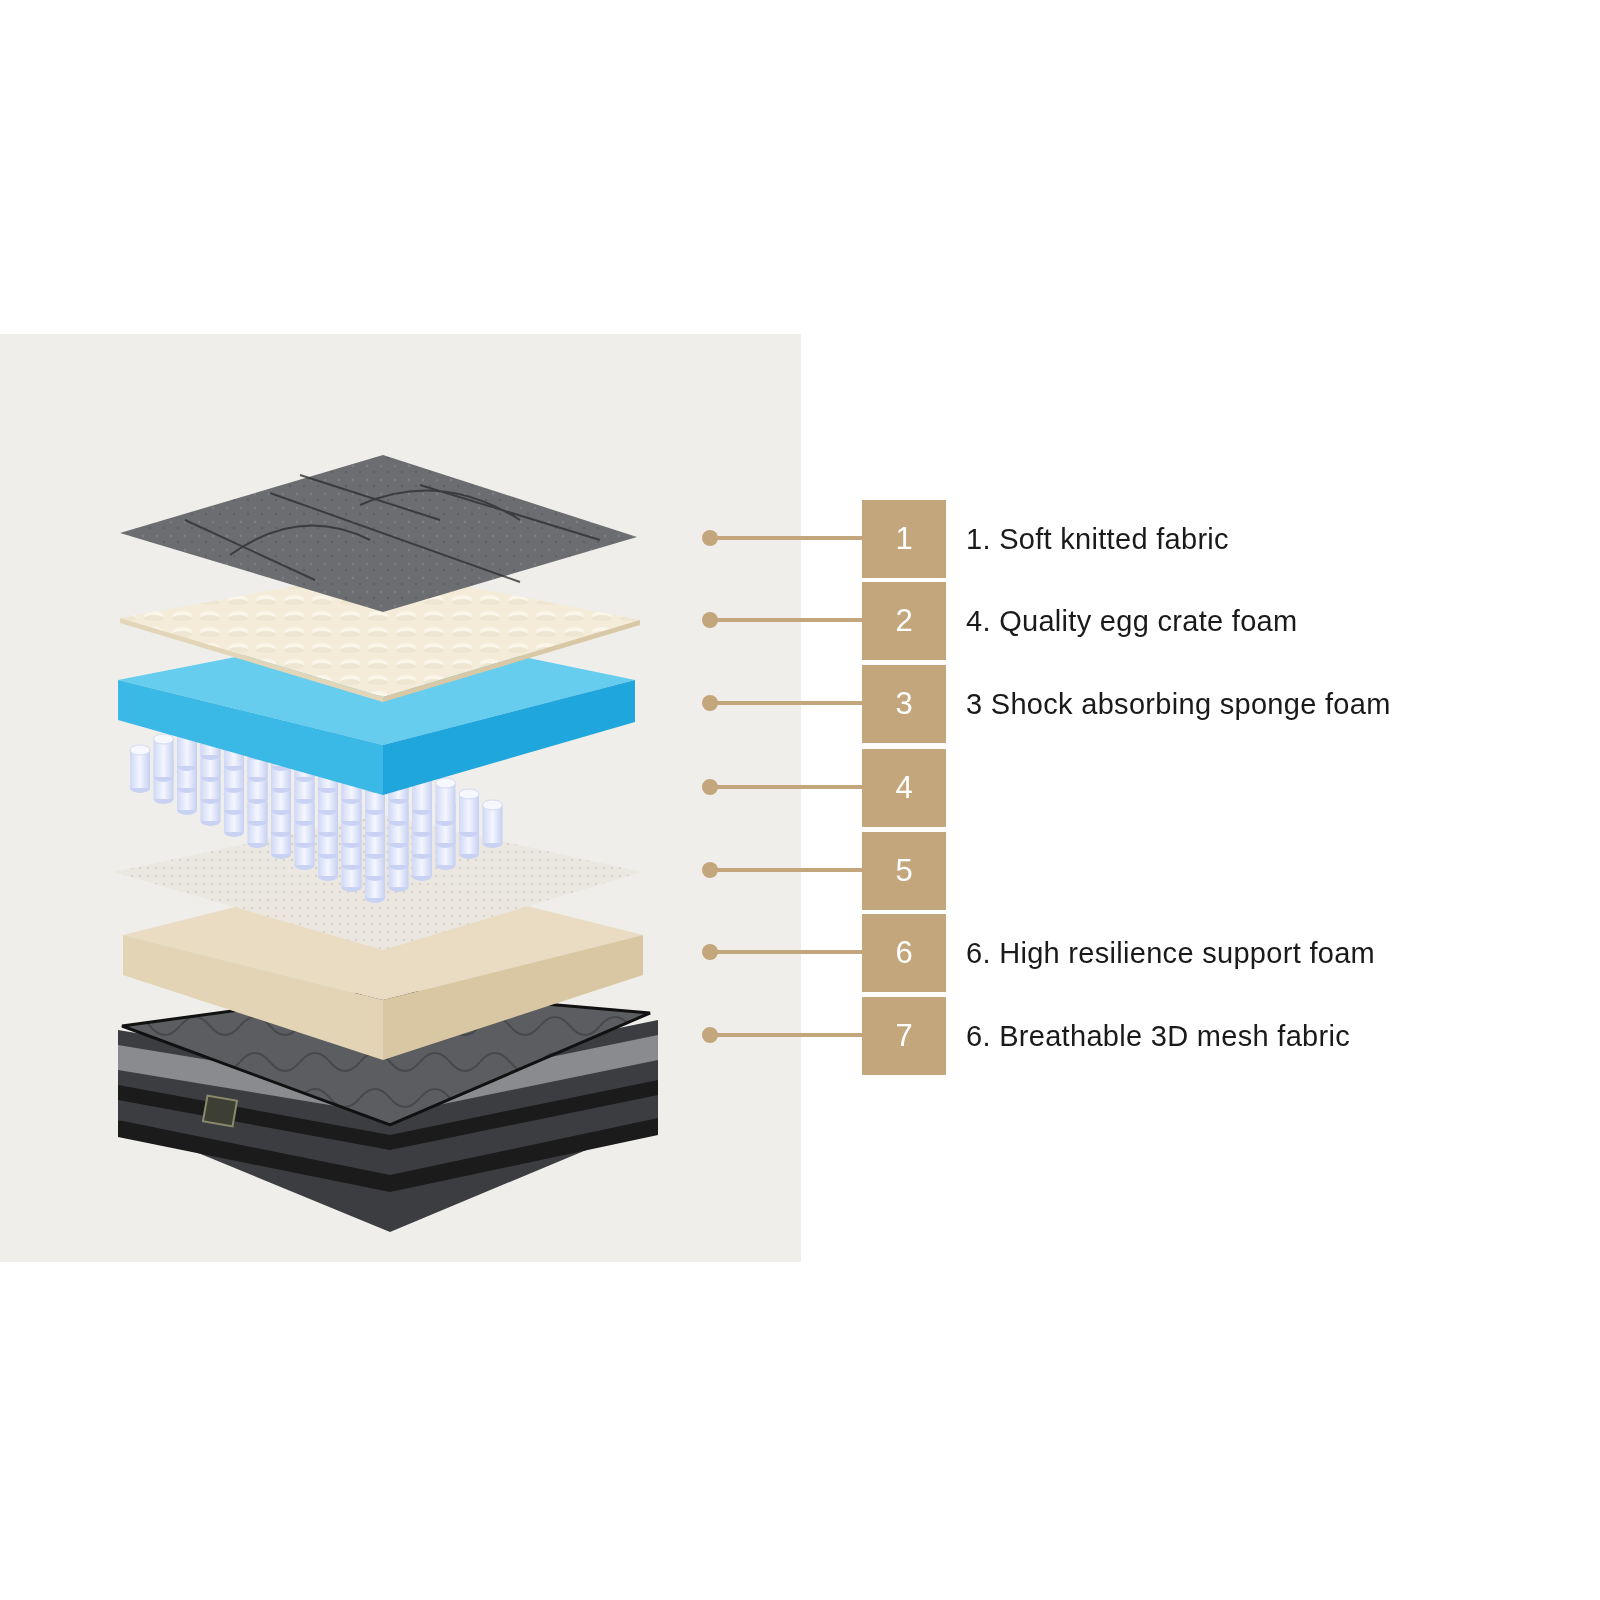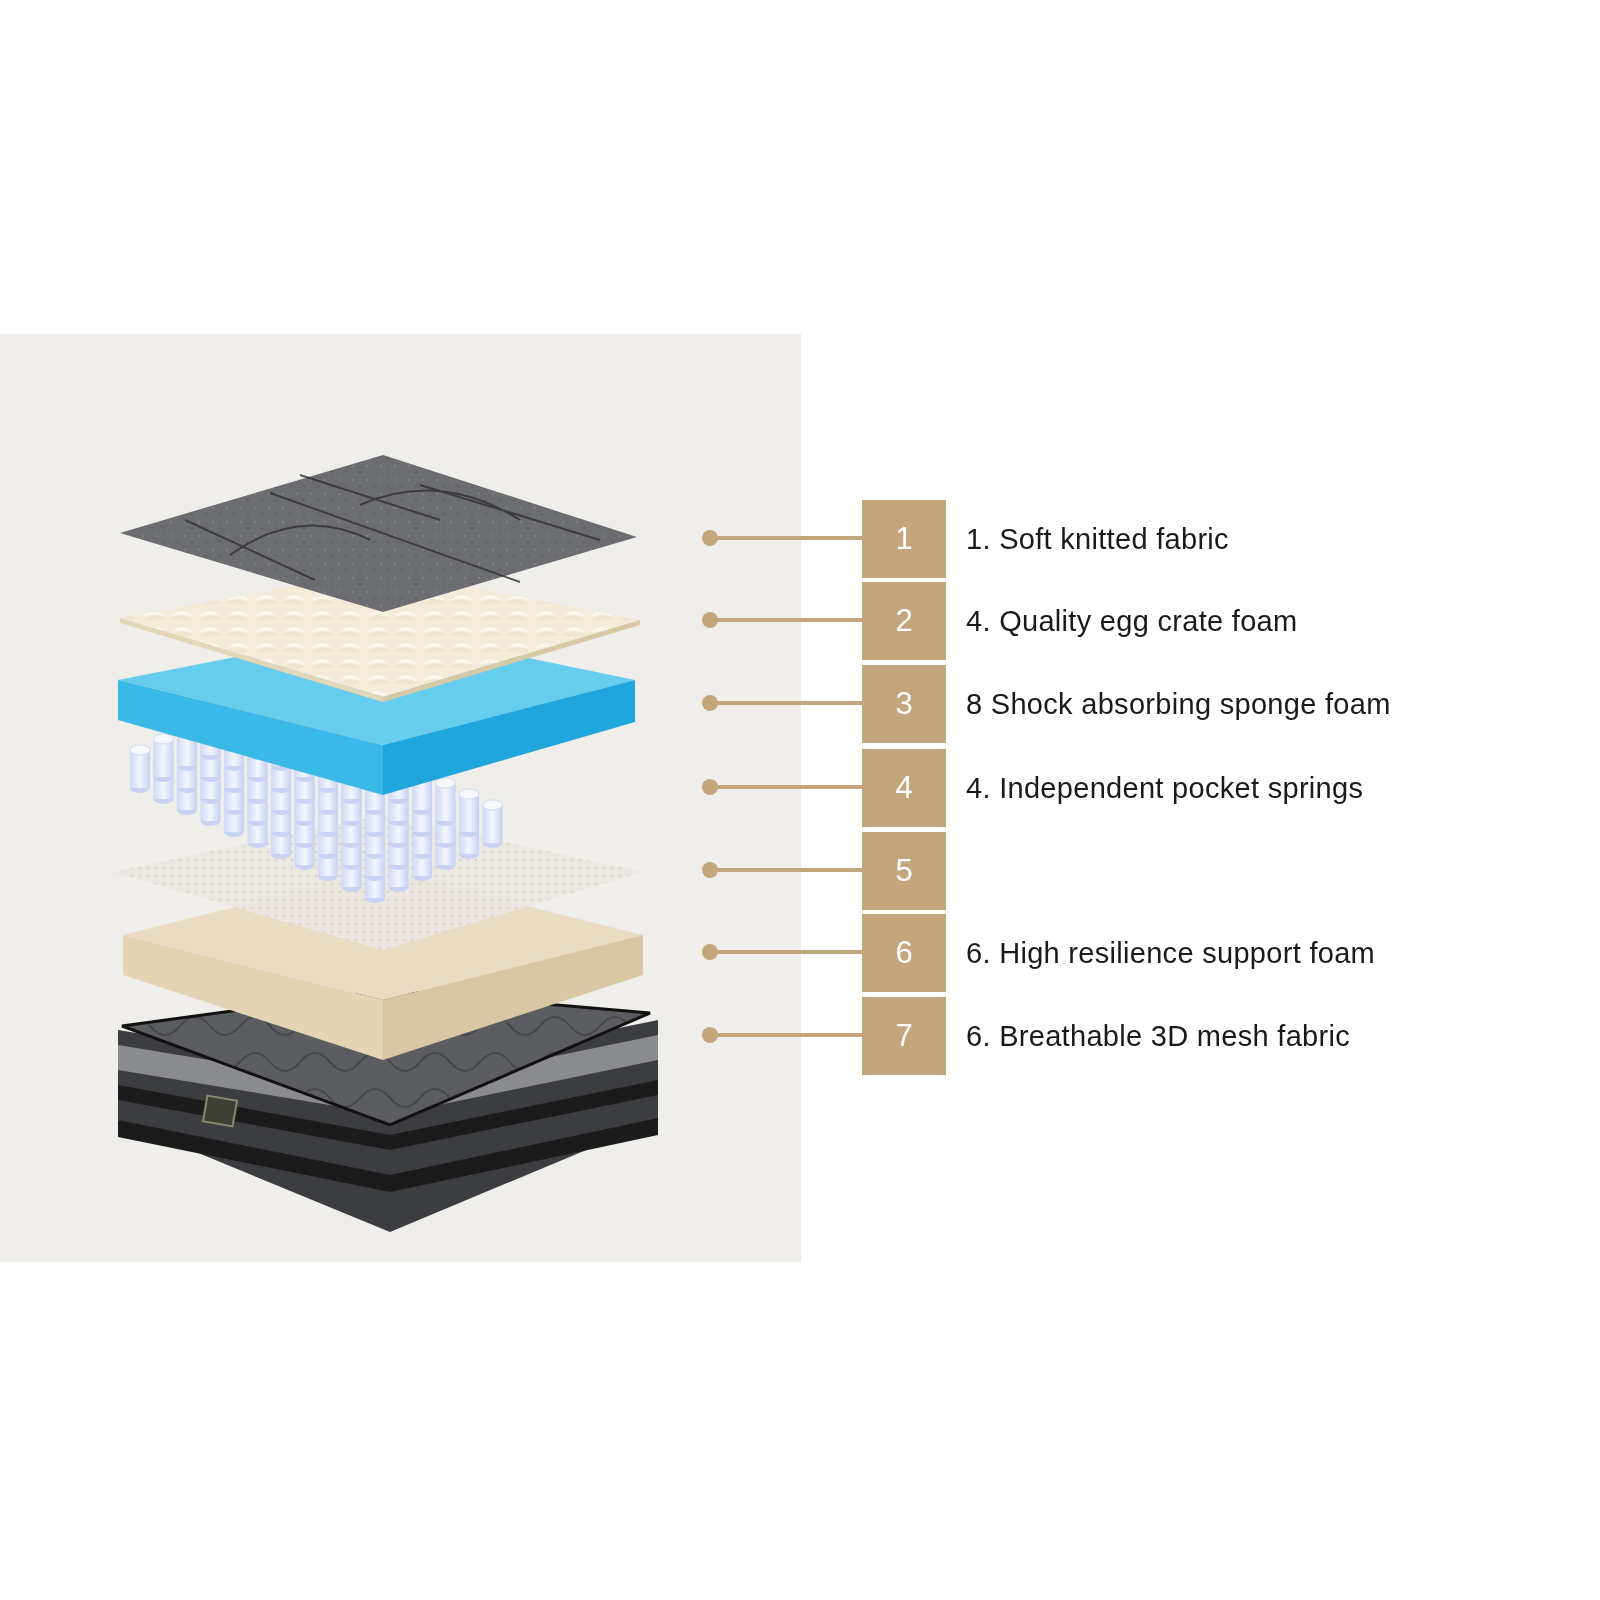--- a/index.html
+++ b/index.html
@@ -314,27 +314,26 @@
   <div class="callout" style="top:582px">
     <span class="dot"></span>
     <span class="line"></span>
     <span class="box">2</span>
     <span class="label">4. Quality egg crate foam</span>
   </div>
   <div class="callout" style="top:665px">
     <span class="dot"></span>
     <span class="line"></span>
     <span class="box">3</span>
-    <span class="label">8 Shock absorbing sponge foam</span>
+    <span class="label">3 Shock absorbing sponge foam</span>
   </div>
   <div class="callout" style="top:749px">
     <span class="dot"></span>
     <span class="line"></span>
     <span class="box">4</span>
-    <span class="label">4. Independent pocket springs</span>
   </div>
   <div class="callout" style="top:832px">
     <span class="dot"></span>
     <span class="line"></span>
     <span class="box">5</span>
   </div>
   <div class="callout" style="top:914px">
     <span class="dot"></span>
     <span class="line"></span>
     <span class="box">6</span>

